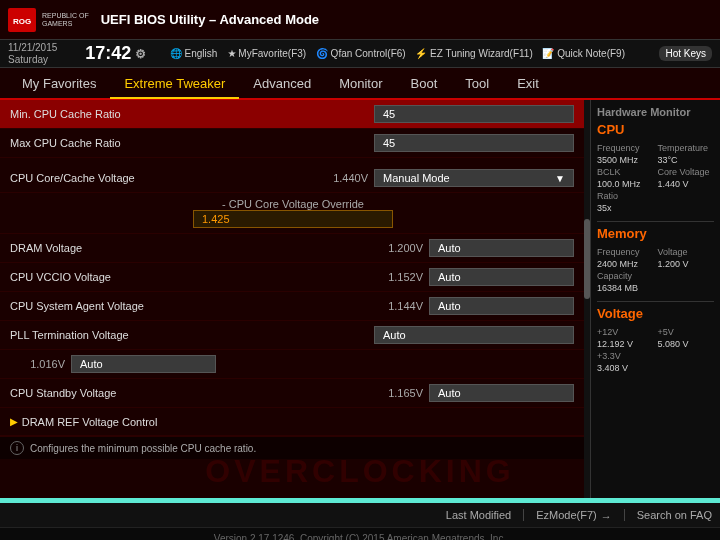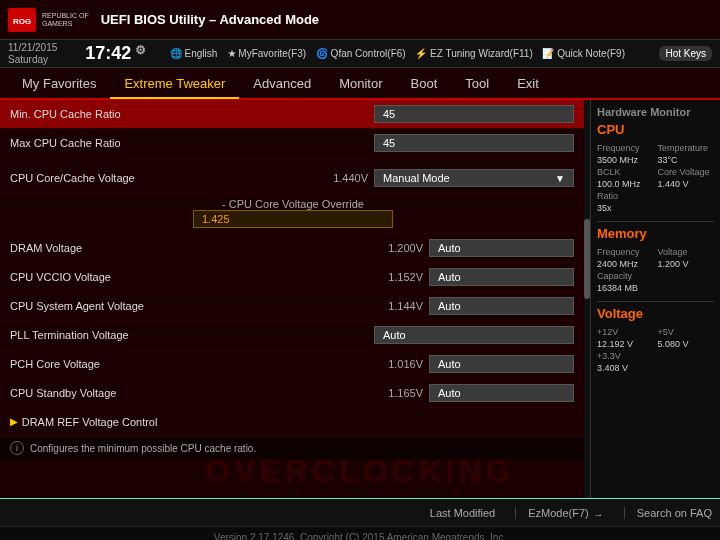--- a/index.html
+++ b/index.html
@@ -52,21 +52,21 @@
     .datetime {
       color: #aaa;
       font-size: 10px;
       line-height: 1.2;
     }
     .time-display {
       font-size: 18px;
       font-weight: bold;
       color: #fff;
       display: flex;
-      align-items: flex-start;
+      align-items: center;
       gap: 4px;
     }
     .info-bar-links {
       display: flex;
       gap: 10px;
       align-items: center;
       font-size: 10px;
       color: #ccc;
     }
     .info-link {
@@ -224,26 +224,26 @@
     .divider {
       height: 1px;
       background: #333;
       margin: 4px 0;
     }
 
     
     .status-bar {
       height: 28px;
       background: #111;
-      border-top: 1px solid #5eead4;
+      border-top: 5px solid #5eead4;
       display: flex;
       align-items: center;
       justify-content: flex-end;
       padding: 12px 8px;
-      gap: 20px;
+      gap: 12px;
     }
     .status-item {
       display: flex;
       align-items: center;
       gap: 4px;
       color: #aaa;
       font-size: 11px;
       cursor: pointer;
       border-left: 1px solid #444;
       padding-left: 12px;
@@ -424,21 +424,20 @@
       <span class="setting-value-box" style="min-width:145px;">Auto</span>
     </div>
 
     <div class="setting-row">
       <span class="setting-label">PLL Termination Voltage</span>
       <span class="setting-voltage-label"></span>
       <span class="setting-value-box" style="min-width:200px;">Auto</span>
     </div>
 
     <div class="setting-row">
-      <span class="setting-label">PCH Core Voltage</span>
       <span class="setting-voltage-label">1.016V</span>
       <span class="setting-value-box" style="min-width:145px;">Auto</span>
     </div>
 
     <div class="setting-row">
       <span class="setting-label">CPU Standby Voltage</span>
       <span class="setting-voltage-label">1.165V</span>
       <span class="setting-value-box" style="min-width:145px;">Auto</span>
     </div>
 

